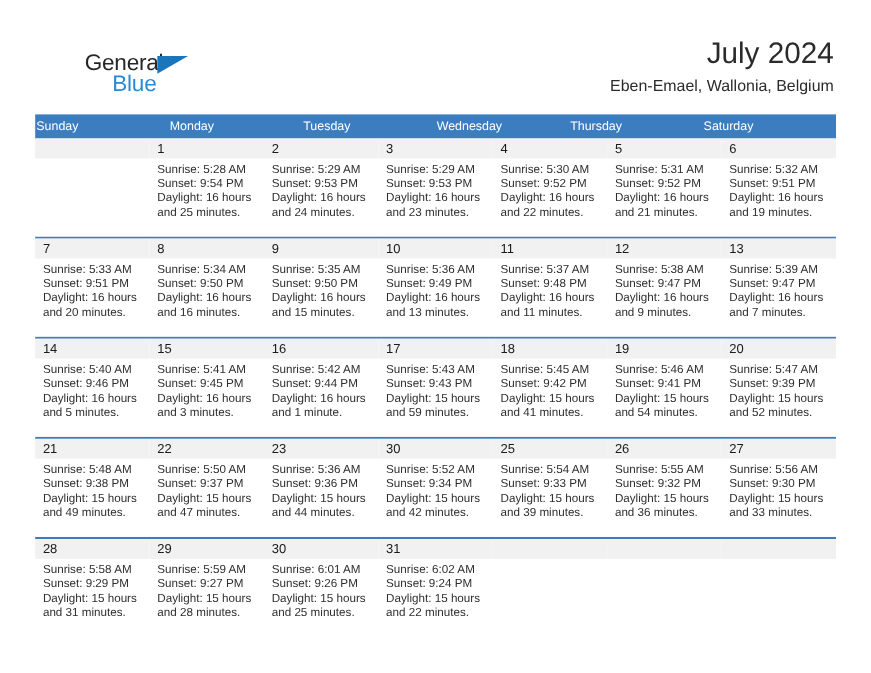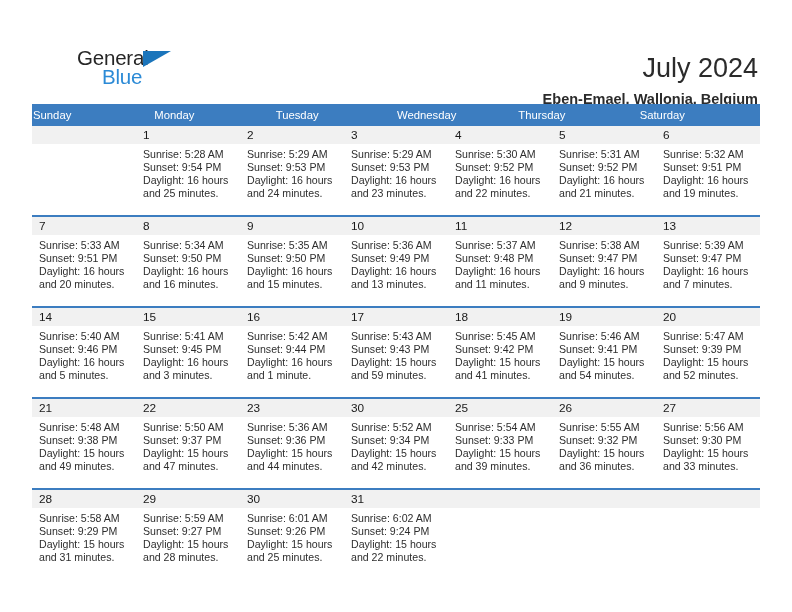--- a/index.html
+++ b/index.html
@@ -68,29 +68,27 @@
     position: absolute;
     right: 0;
     top: 0;
     text-align: right;
   }
   .cal-title {
     font-size: 27px;
     color: #2b2b2b;
     line-height: 32px;
     white-space: nowrap;
-    margin-top: 20px;
   }
   .cal-subtitle {
     margin-top: 6px;
     font-size: 14.5px;
     color: #2b2b2b;
     line-height: 18px;
     white-space: nowrap;
-    font-weight: bold;
   }
 
   
   .calendar {
     position: absolute;
     left: 32px;
     top: 104px;
     width: 728px;
   }
   .weekhead {

